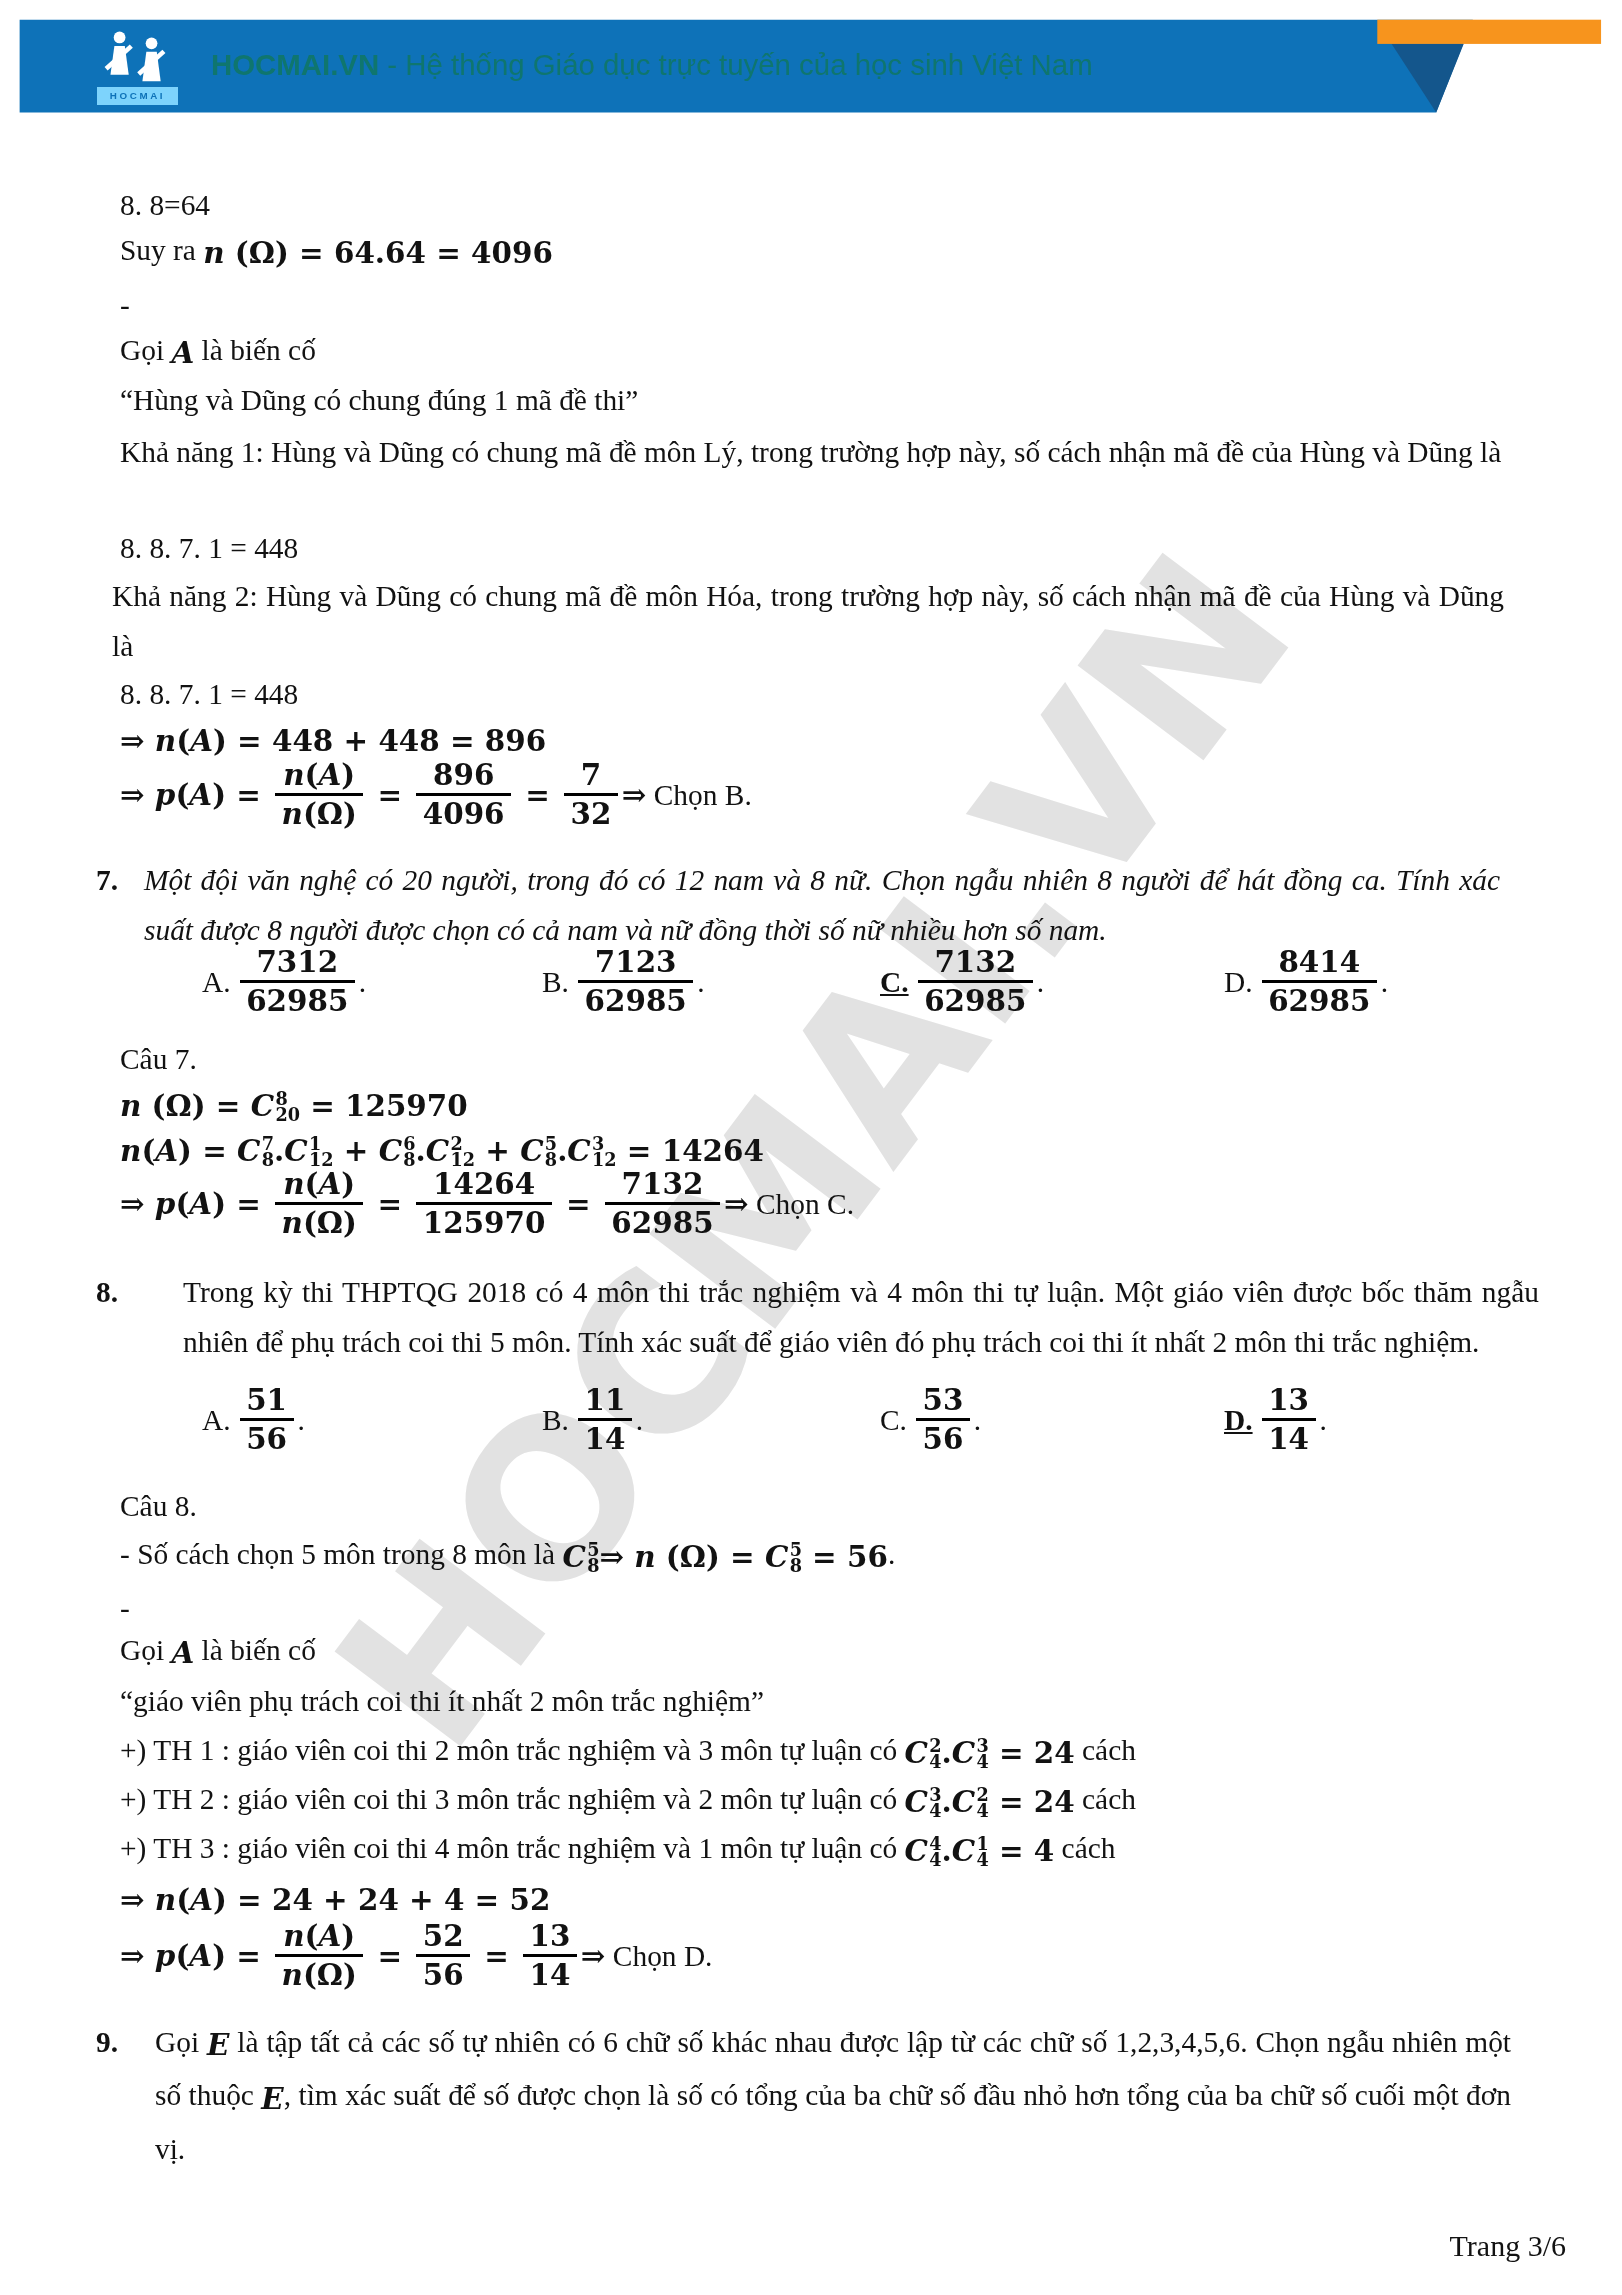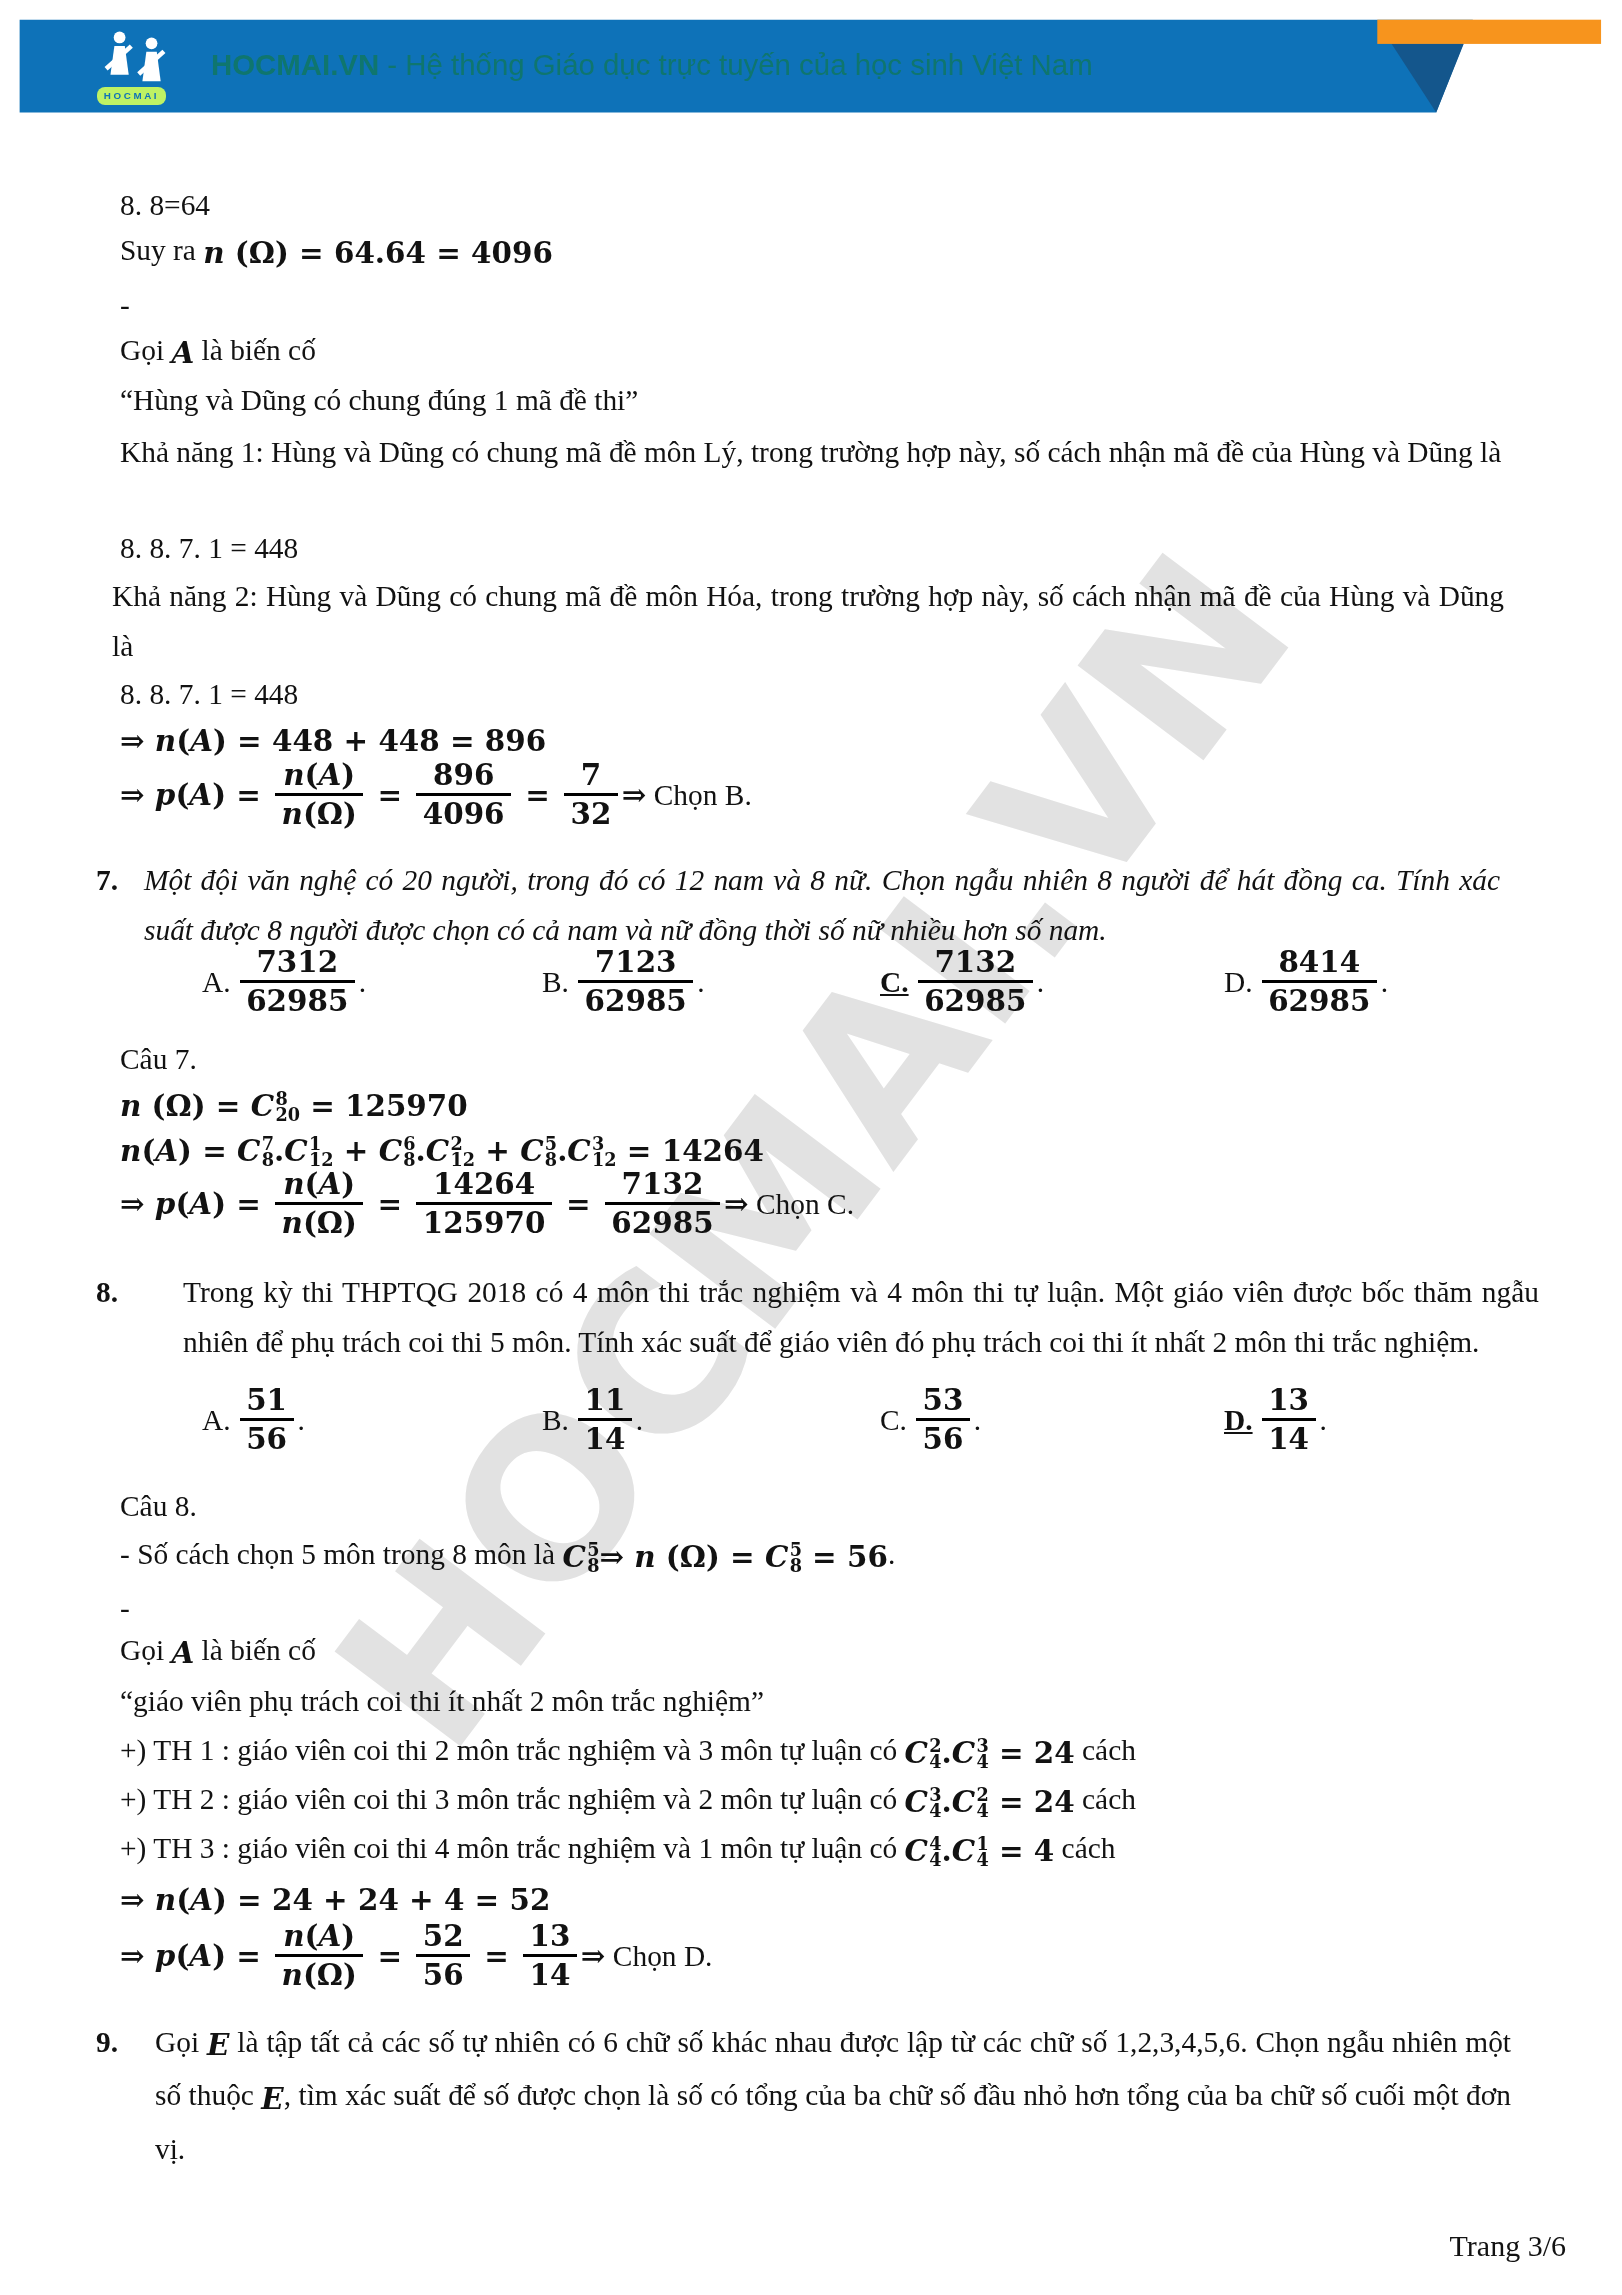--- a/index.html
+++ b/index.html
@@ -1,22 +1,22 @@
 <!DOCTYPE html>
 <html style="font-size:10.5px"><head>
 <meta charset="utf-8">
 <style>
   html,body{margin:0;padding:0;background:#888;}
   .page{position:relative;width:1622px;height:2295px;background:#ffffff;overflow:hidden;
         font-family:"Liberation Serif",serif;color:#121212;}
   
   .hdr-svg{position:absolute;top:0;left:0;z-index:2;}
   .logo-figs{position:absolute;left:99px;top:29px;z-index:3;}
-  .logo-box{position:absolute;left:97px;top:87px;width:69px;height:17.7px;background:#bef264;
-            display:flex;align-items:center;justify-content:center;z-index:3;border-radius:8px;}
+  .logo-box{position:absolute;left:97px;top:87px;width:81px;height:17.7px;background:#7dd3fc;
+            display:flex;align-items:center;justify-content:center;z-index:3;}
   .logo-box span{color:#0E72B8;font-family:"Liberation Sans",sans-serif;font-weight:bold;
                  font-size:9.8px;letter-spacing:2.6px;}
   .brand-line{position:absolute;left:211px;top:48px;z-index:3;color:#0f766e;white-space:nowrap;
               font-family:"Liberation Sans",sans-serif;font-size:29.4px;}
   .brand{font-weight:bold;}
   .tagline{font-weight:normal;}
   
   .watermark{position:absolute;left:815px;top:1152px;z-index:0;white-space:nowrap;
              transform:translate(-50%,-50%) rotate(-53deg);
              font-family:"DejaVu Sans",sans-serif;font-weight:bold;font-size:216px;color:#e2e2e2;}

